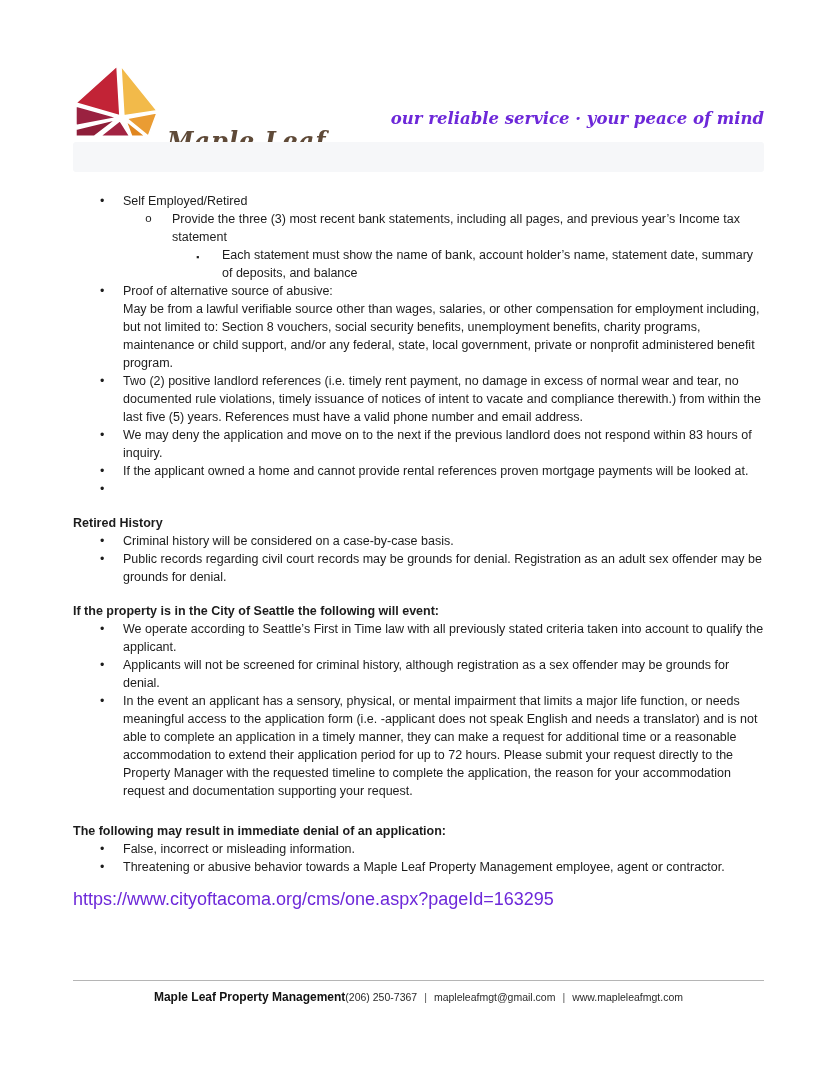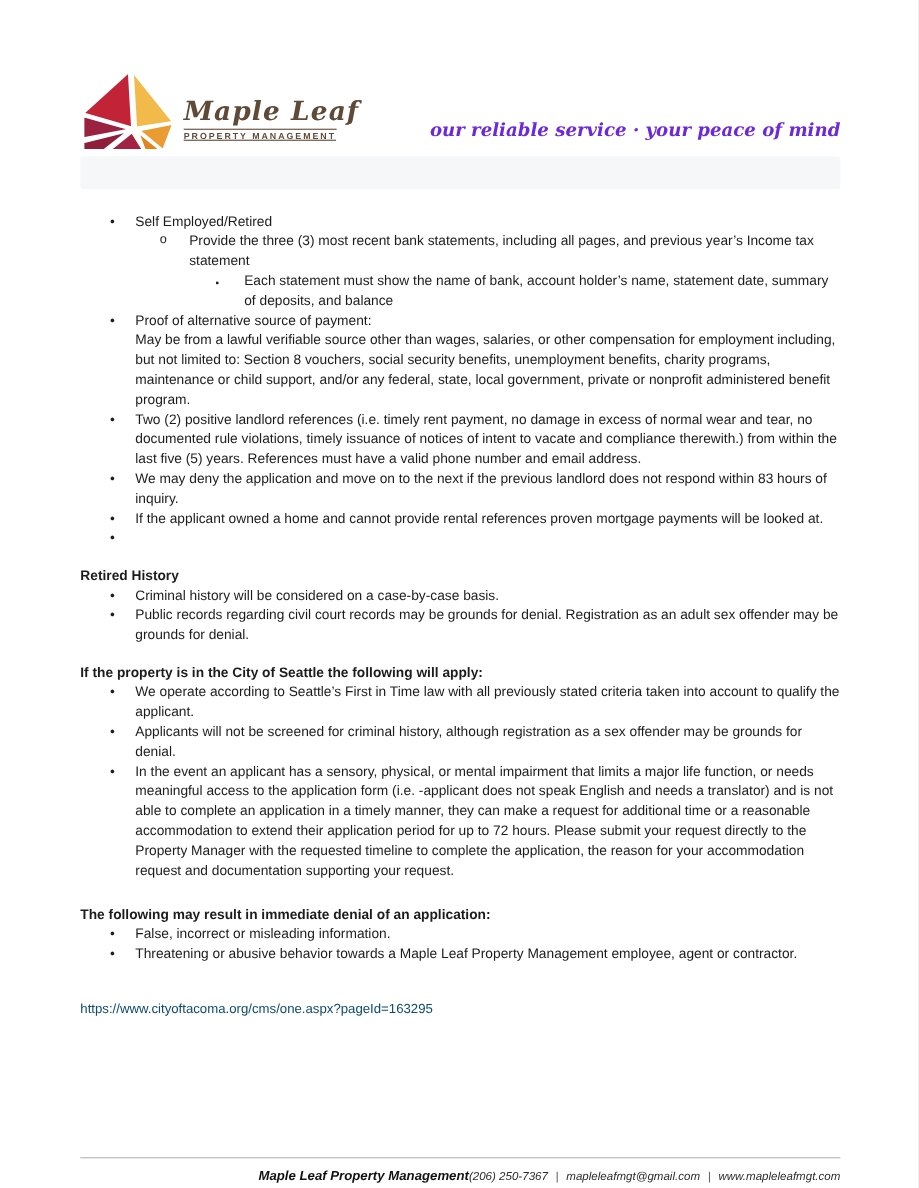--- a/index.html
+++ b/index.html
@@ -18,21 +18,21 @@
   .header-row {
     position: absolute; left: 73px; right: 71px; top: 64px; height: 76px;
     display: flex; justify-content: space-between;
   }
   .logo { display: flex; align-items: flex-start; }
   .logo-text { margin-left: 6px; margin-top: 25px; }
   .brand-name {
     font-family: "DejaVu Serif", serif;
     font-style: italic; font-weight: bold;
     font-size: 24px; line-height: 24px;
-    color: #5f4a38; letter-spacing: 1px;
+    color: #5f4a38; letter-spacing: 1px; margin-top: 40px;
   }
   .brand-sub {
     font-family: "Liberation Sans", sans-serif;
     font-size: 8px; font-weight: bold; letter-spacing: 1.8px;
     color: #5f4a38; margin-top: 2px; border-top: 1px solid #5f4a38;
     padding-top: 1px; display: inline-block; text-decoration: underline;
   }
   .tagline {
     align-self: flex-end; margin-bottom: 12px;
     font-family: "DejaVu Serif", serif;
@@ -54,31 +54,30 @@
   .lvl1 { margin-left: 27px; }
   .lvl1 .marker { width: 23px; }
   .lvl2 { margin-left: 72px; }
   .lvl2 .marker { width: 27px; font-family: "Liberation Mono", monospace; font-size: 11.5px; }
   .lvl3 { margin-left: 123px; }
   .lvl3 .marker { width: 26px; font-size: 9px; padding-top: 2px; }
   .cont { margin-left: 50px; }
   .heading { font-weight: bold; margin-top: 16px; }
   section.gap-lg .heading { margin-top: 22px; }
   .doc-link {
-    display: inline-block; margin-top: 32px;
-    font-size: 12px; color: #0c4a6e; text-decoration: none;
+    display: inline-block; margin-top: 14px;
+    font-size: 18px; color: #6d28d9; text-decoration: none;
   }
 
   
   .footer {
-    position: absolute; left: 73px; right: 71px; top: 1052px;
+    position: absolute; left: 73px; right: 71px; top: 980px;
     border-top: 1px solid #b5b5b5;
-    display: flex; justify-content: flex-end; align-items: baseline;
+    display: flex; justify-content: center; align-items: baseline;
     padding-top: 9px;
-    font-style: italic;
   }
   .footer-company { font-weight: bold; font-size: 12px; color: #111; }
   .footer-contact { font-size: 10.5px; color: #2b2b2b; }
   .footer-contact .sep { margin: 0 7px; color: #555; }
 </style>
 </head>
 <body>
 
 <div class="page">
 
@@ -113,21 +112,21 @@
         <div class="li lvl2">
           <span class="marker">o</span>
           <span class="txt">Provide the three (3) most recent bank statements, including all pages, and previous year’s Income tax statement</span>
         </div>
         <div class="li lvl3">
           <span class="marker">▪</span>
           <span class="txt">Each statement must show the name of bank, account holder’s name, statement date, summary of deposits, and balance</span>
         </div>
         <div class="li lvl1">
           <span class="marker">•</span>
-          <span class="txt">Proof of alternative source of payment:</span>
+          <span class="txt">Proof of alternative source of abusive:</span>
         </div>
         <div class="cont">May be from a lawful verifiable source other than wages, salaries, or other compensation for employment including, but not limited to: Section 8 vouchers, social security benefits, unemployment benefits, charity programs, maintenance or child support, and/or any federal, state, local government, private or nonprofit administered benefit program.</div>
       </div>
     <div>
         <section>
           <div class="li lvl1">
             <span class="marker">•</span>
             <span class="txt">Two (2) positive landlord references (i.e. timely rent payment, no damage in excess of normal wear and tear, no documented rule violations, timely issuance of notices of intent to vacate and compliance therewith.) from within the last five (5) years. References must have a valid phone number and email address.</span>
           </div>
           <div class="li lvl1">
@@ -147,21 +146,21 @@
           <div class="li lvl1">
             <span class="marker">•</span>
             <span class="txt">Criminal history will be considered on a case-by-case basis.</span>
           </div>
           <div class="li lvl1">
             <span class="marker">•</span>
             <span class="txt">Public records regarding civil court records may be grounds for denial. Registration as an adult sex offender may be grounds for denial.</span>
           </div>
         </section>
         <section>
-          <div class="heading">If the property is in the City of Seattle the following will apply:</div>
+          <div class="heading">If the property is in the City of Seattle the following will event:</div>
           <div class="li lvl1">
             <span class="marker">•</span>
             <span class="txt">We operate according to Seattle’s First in Time law with all previously stated criteria taken into account to qualify the applicant.</span>
           </div>
           <div class="li lvl1">
             <span class="marker">•</span>
             <span class="txt">Applicants will not be screened for criminal history, although registration as a sex offender may be grounds for denial.</span>
           </div>
           <div class="li lvl1">
             <span class="marker">•</span>

